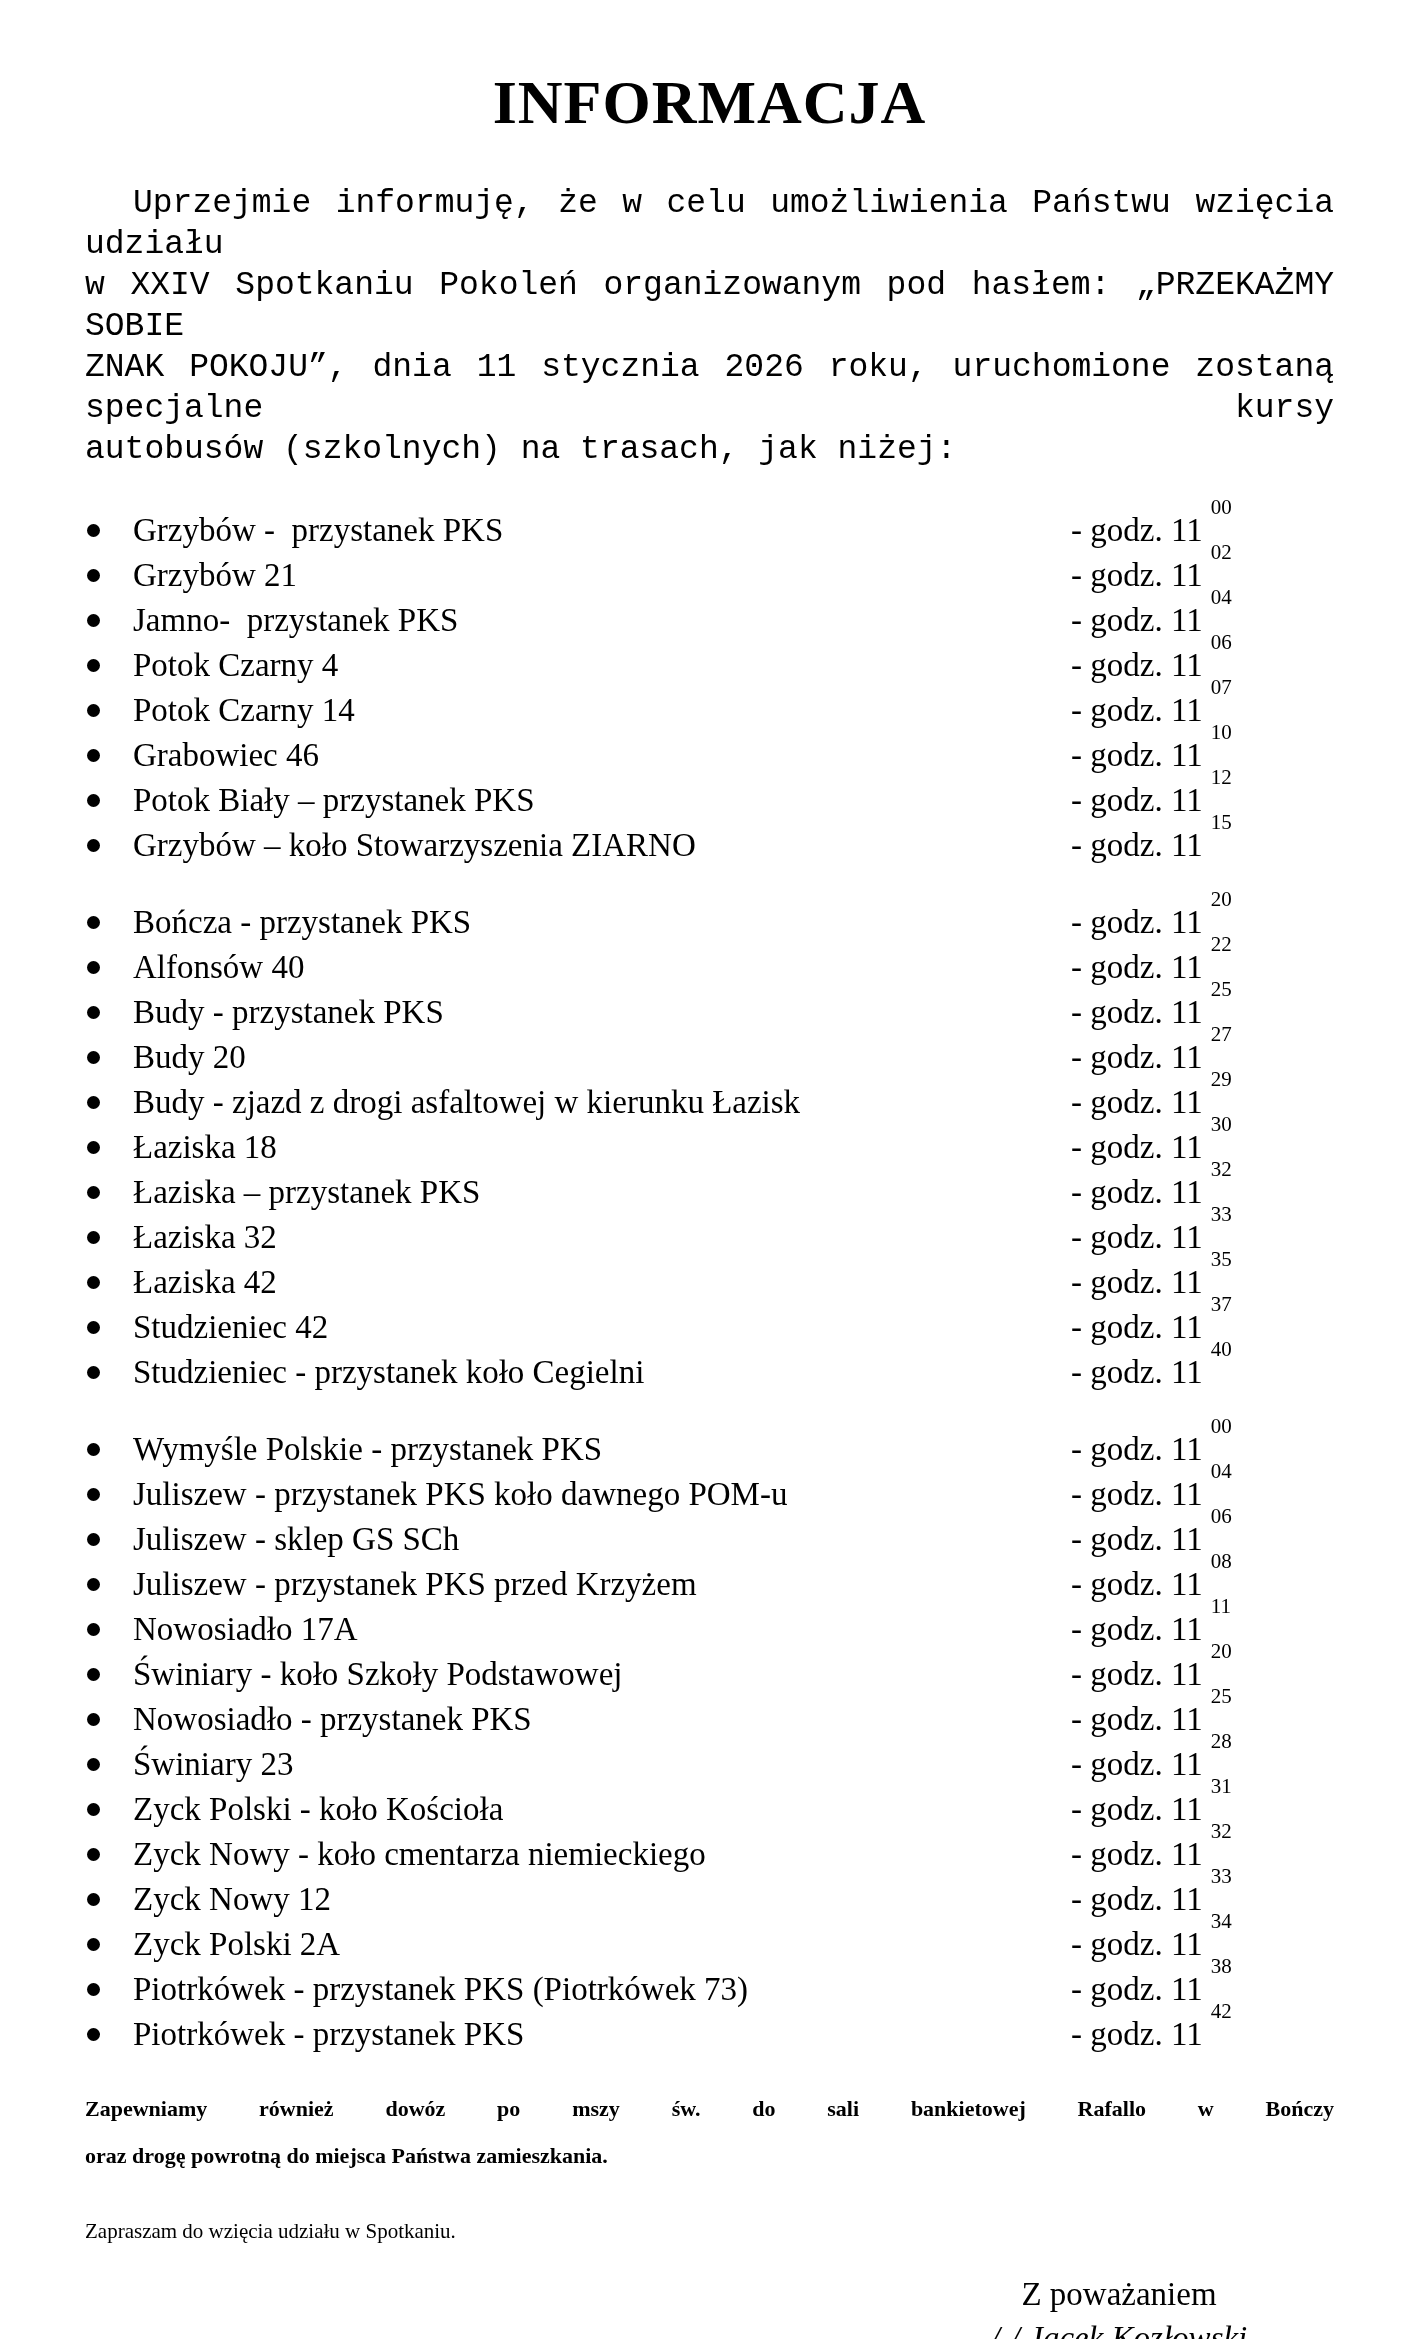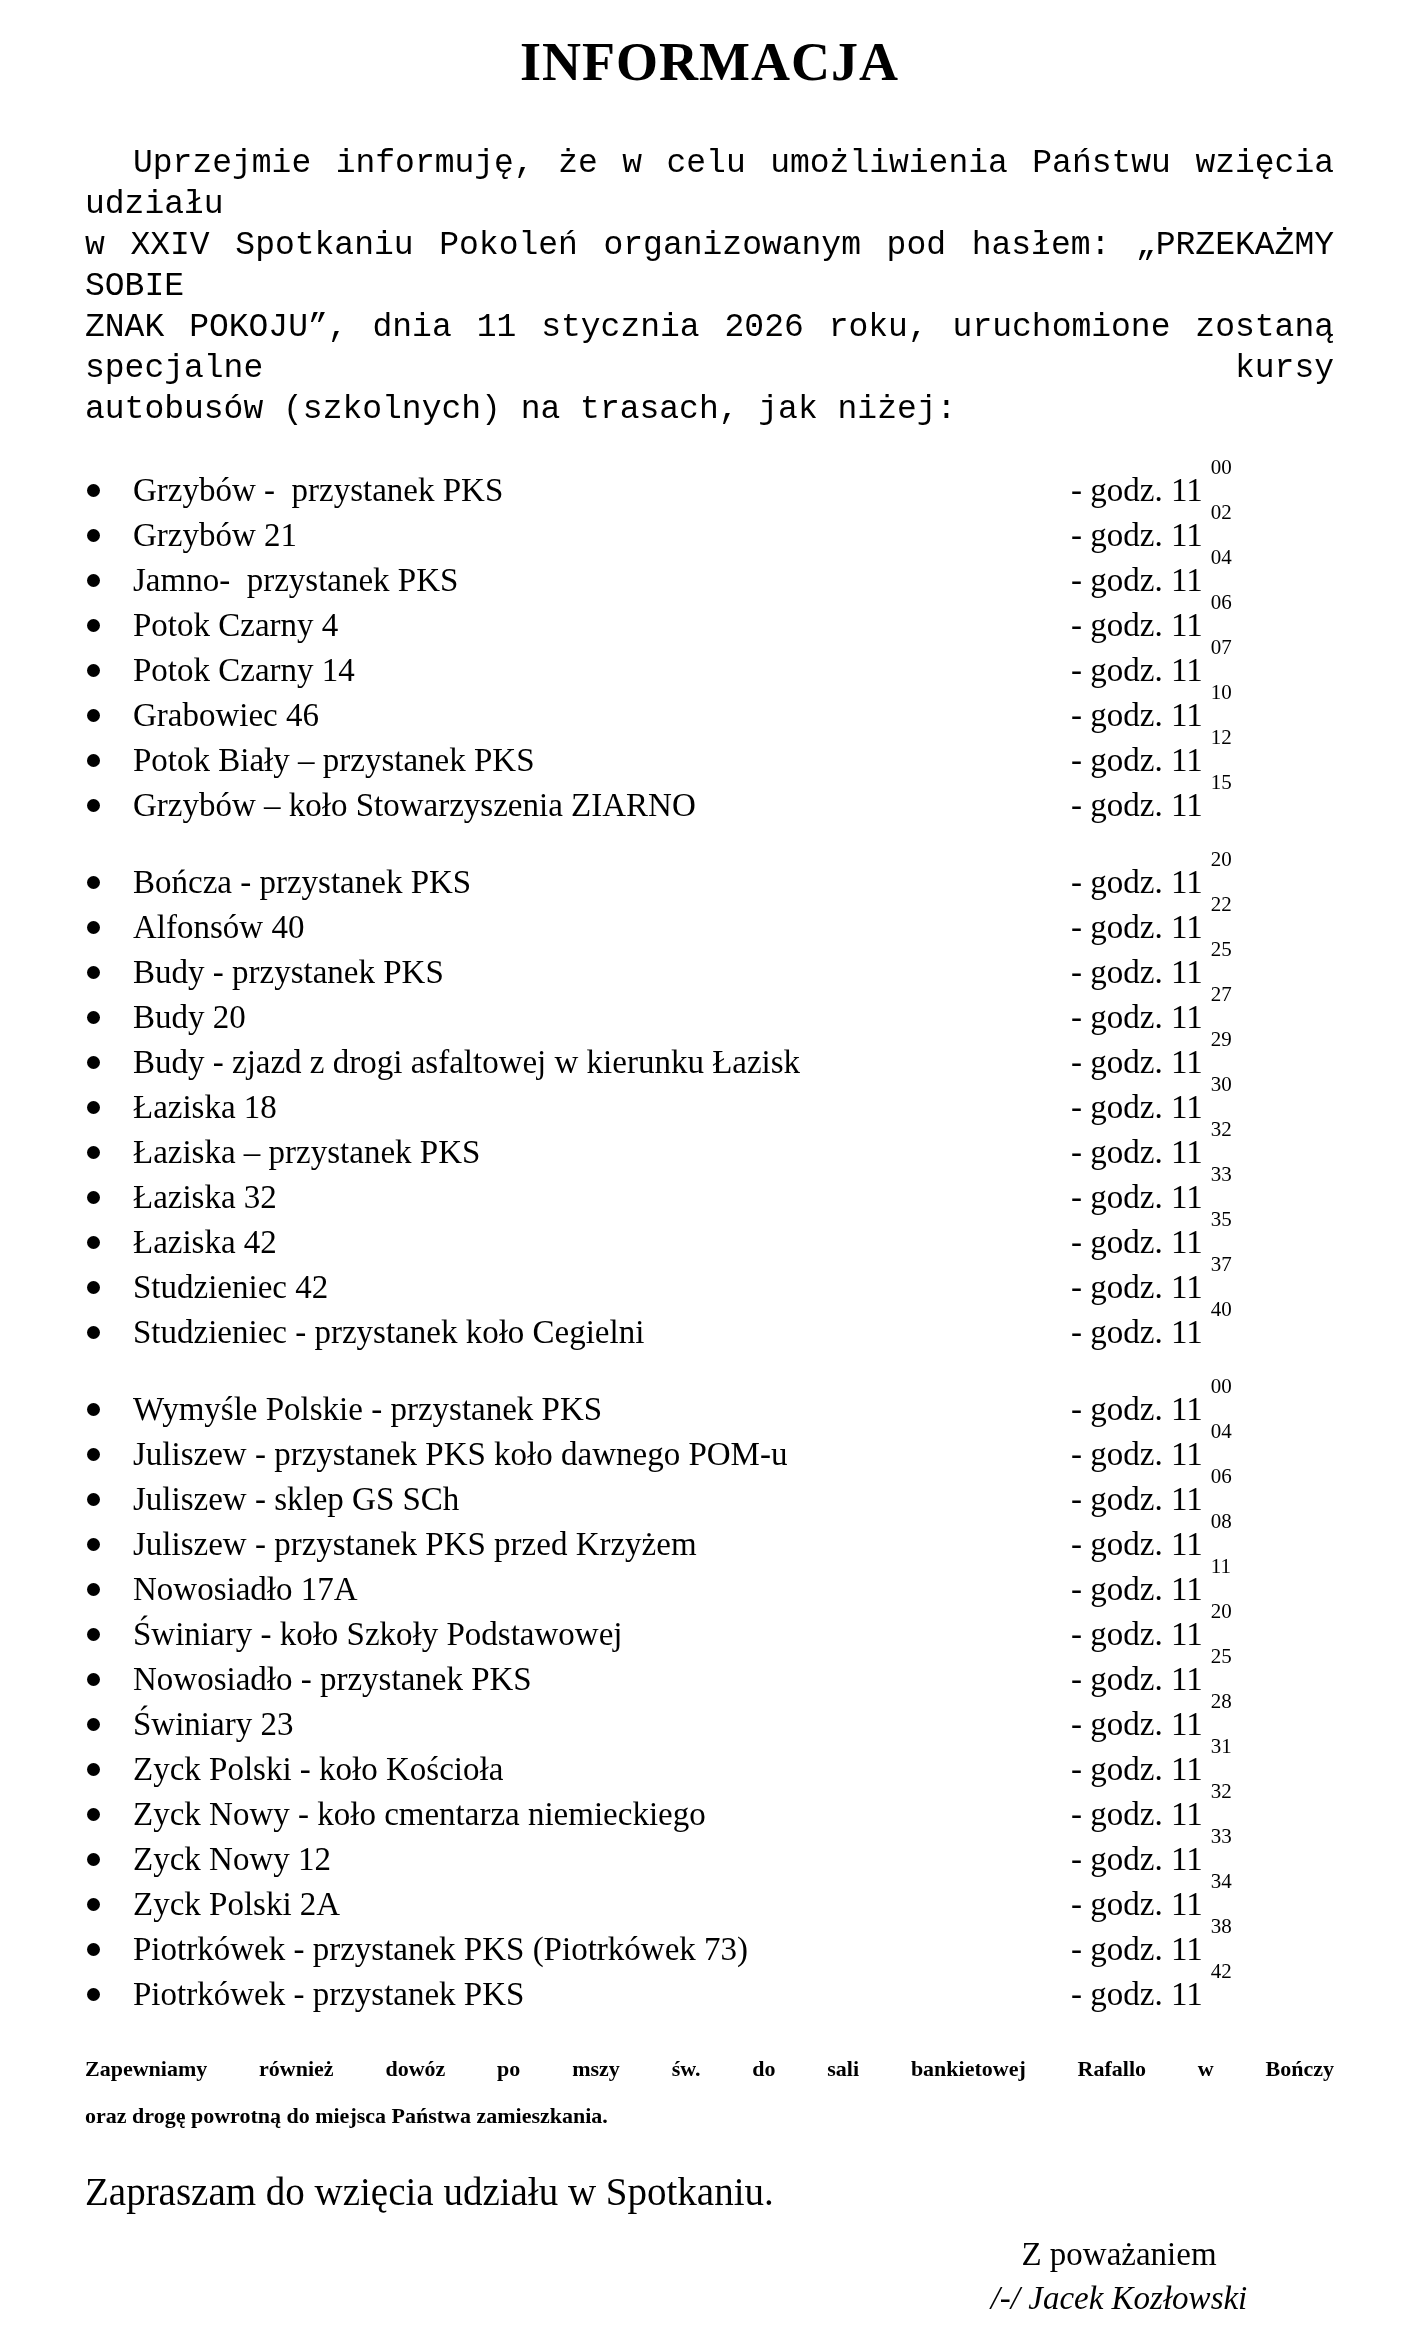--- a/index.html
+++ b/index.html
@@ -8,23 +8,23 @@
     position:relative;
     width:1419px;
     height:2339px;
     margin:0 auto;
     background:#ffffff;
     color:#000000;
     font-family:"Liberation Serif", "DejaVu Serif", serif;
     overflow:hidden;
   }
   .title {
-    margin-top:31px;
+    margin-top:71px;
     text-align:center;
-    font-size:54px;
+    font-size:62px;
     line-height:62px;
     font-weight:700;
     letter-spacing:1px;
   }
   .intro {
     margin:50px 85px 0 85px;
     font-size:33px;
     line-height:41px;
   }
   .intro .line { text-align:justify; text-align-last:justify;font-family:Liberation Mono, monospace; }
@@ -70,21 +70,21 @@
   .closing {
     margin:28px 85px 0 85px;
     font-size:22px;
     line-height:47px;
     font-weight:700;
   }
   .closing .line { text-align:justify; text-align-last:justify; }
   .closing .line:last-child { text-align:justify; text-align-last:left; }
   .invitation {
     margin:32px 85px 0 85px;
-    font-size:39px;
+    font-size:21px;
     line-height:41px;
   }
   .signature {
     margin:20px 100px 0 auto;
     width:400px;
     text-align:center;
     font-size:33px;
     line-height:44px;
   }
   .signature .name { font-style:italic; }

